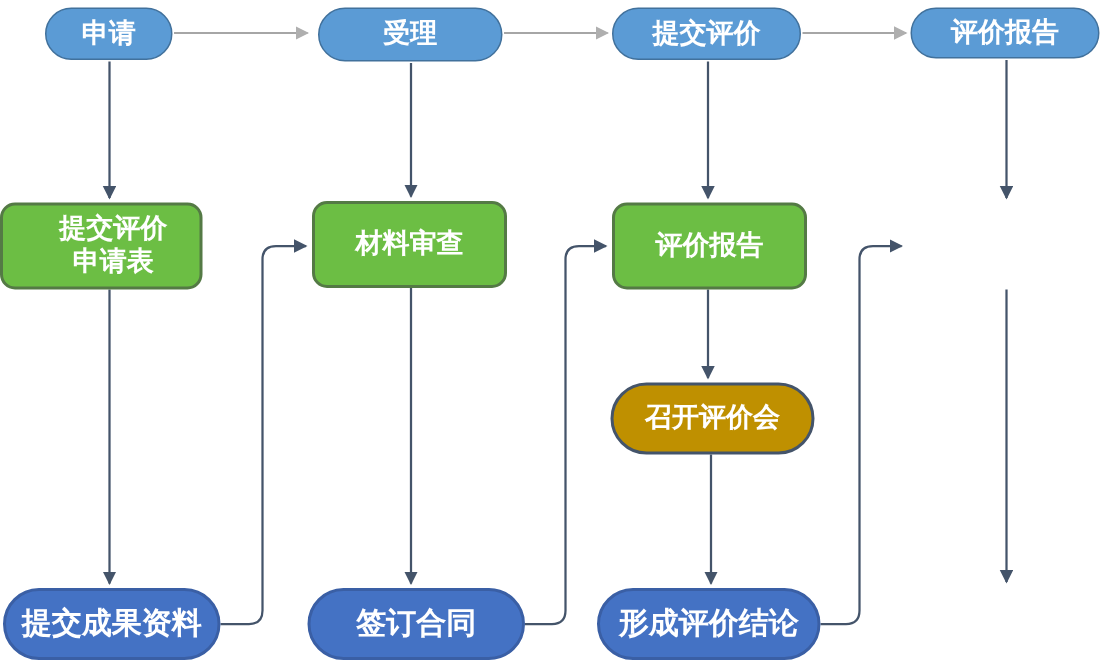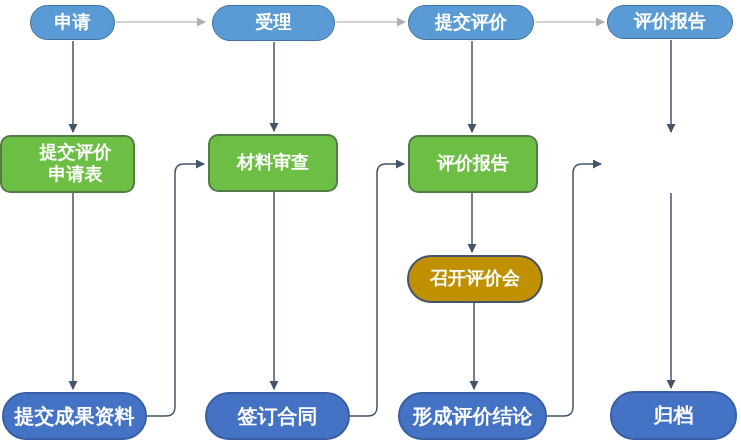--- a/index.html
+++ b/index.html
@@ -129,15 +129,14 @@
   <div id="process-0" class="node process-box">提交评价
 申请表</div>
   <div id="process-1" class="node process-box">材料审查</div>
   <div id="process-2" class="node process-box">评价报告</div>
 
   <div id="meeting" class="node meeting-pill">召开评价会</div>
 
   <div id="result-0" class="node result-pill">提交成果资料</div>
   <div id="result-1" class="node result-pill">签订合同</div>
   <div id="result-2" class="node result-pill">形成评价结论</div>
-  <div id="result-3" class="node result-pill">归档</div>
 
 </div>
 
 </body></html>

